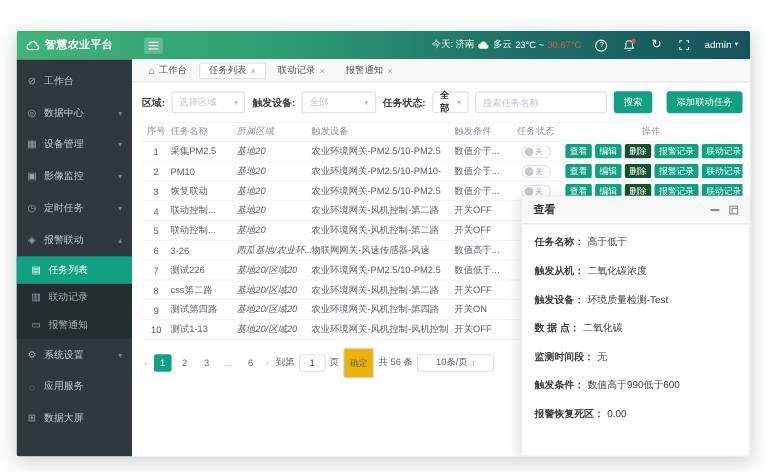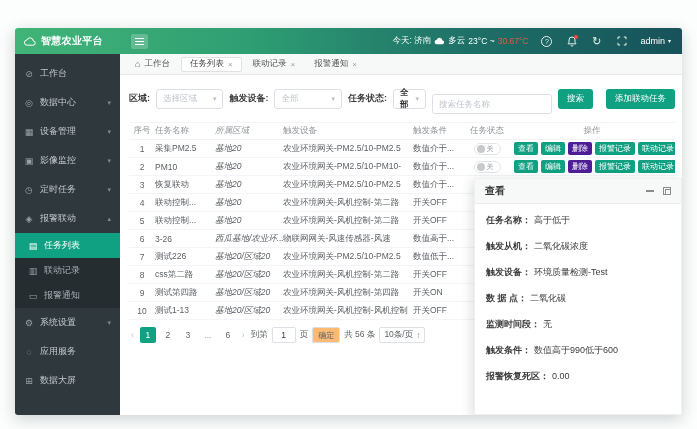--- a/index.html
+++ b/index.html
@@ -50,21 +50,21 @@
   .content { flex:1; min-height:0; padding:8px 7px 0 9px; display:flex; flex-direction:column; }
   .filterbar { flex:0 0 auto; display:flex; align-items:center; gap:6px; font-size:9px; color:#333; }
   .flabel { font-weight:bold; color:#3c3c3c; white-space:nowrap; }
   .select { height:20px; border:1px solid #dcdfe6; border-radius:3px; background:#fff; display:flex;
             align-items:center; gap:4px; padding:0 6px; cursor:pointer; }
   .select .ph { color:#bfc4cc; font-size:8.5px; }
   .select .val { color:#333; font-size:8.5px; font-weight:bold; }
   .select .sel-caret { margin-left:auto; color:#b9bec6; font-size:7px; }
   .sel-region { width:104px; } .sel-device { width:104px; } .sel-status { width:46px; }
   .search-input { width:120px; height:20px; border:1px solid #dcdfe6; border-radius:3px; padding:0 6px;
-                  font-size:8.5px; color:#333; font-family:inherit; outline:none;margin-top:11px; }
+                  font-size:8.5px; color:#333; font-family:inherit; outline:none; }
   .search-input::placeholder { color:#bfc4cc; }
   .btn { height:20px; border:none; border-radius:3px; background:#0fa182; color:#fff; font-size:8.5px;
          padding:0 9px; cursor:pointer; font-family:inherit; white-space:nowrap; }
   .btn.add { margin-left:7px; }
 
   
   .table { margin-top:8px; }
   .trh { display:flex; align-items:center; height:18px; border-top:1px solid #f2f4f7; border-bottom:1px solid #f0f2f5;
          color:#8f959a; font-size:8.5px; }
   .tr { display:flex; align-items:center; height:18px; border-bottom:1px solid #f2f4f7; color:#5d6166; font-size:8.5px; }
@@ -77,34 +77,34 @@
   .c5 { flex:0 0 44px; display:flex; justify-content:center; }
   .c6 { flex:1; display:flex; align-items:center; gap:3px; padding-left:5px; }
   .th.c5 { display:block; text-align:center; }
   .th.c6 { justify-content:center; padding-left:0; }
   .toggle { width:27px; height:12px; border:1px solid #e2e5e8; border-radius:7px; background:#fff;
             display:flex; align-items:center; gap:2px; padding:0 2px; cursor:pointer; }
   .knob { width:8px; height:8px; border-radius:50%; background:#c6cacd; }
   .toggle-text { font-size:7px; color:#9aa0a5; }
   .op-btn { border:none; border-radius:2px; background:#0fa182; color:#fff; font-size:8px; padding:2px 4px;
             line-height:1.15; cursor:pointer; font-family:inherit; white-space:nowrap; }
-  .op-btn.danger { background:#4c1d95; }
+  .op-btn.danger { background:#14532d; }
 
   
   .pagination { display:flex; align-items:center; gap:4px; margin-top:7px; font-size:8.5px; color:#5f6468; }
   .pg-arrow { color:#b8bcc0; padding:0 2px; cursor:pointer; }
   .page { min-width:16px; height:16px; line-height:16px; text-align:center; border-radius:2px; cursor:pointer; }
   .page.active { background:#0fa182; color:#fff; }
   .page.ellipsis { color:#9aa0a5; cursor:default; }
   .jump-input { width:24px; height:16px; border:1px solid #dcdfe6; border-radius:2px; text-align:center;
                 font-size:8.5px; font-family:inherit; color:#333; outline:none; }
-  .confirm-btn { height:16px; border:1px solid #dcdfe6; background:#fdba74; border-radius:2px; font-size:8px;
+  .confirm-btn { height:28px; border:1px solid #dcdfe6; background:#eab308; border-radius:2px; font-size:8px;
                  padding:0 5px; cursor:pointer; font-family:inherit; color:#5f6468; }
   .size-select { height:16px; border:1px solid #dcdfe6; border-radius:2px; display:flex; align-items:center;
-                 gap:3px; padding:0 4px; cursor:pointer; }
+                 gap:3px; padding:0 16px; cursor:pointer; }
   .updown { font-size:8px; color:#9aa0a5; }
 
   
   .dialog { position:absolute; right:0; top:150px; bottom:0; width:208px; background:#fff; z-index:20;
             border:1px solid #f0f0f0; border-radius:3px 0 0 0;
             box-shadow:-3px 2px 12px rgba(0,0,0,.12); display:flex; flex-direction:column; }
   .dialog-header { flex:0 0 25px; height:25px; background:#f7f8f8; border-bottom:1px solid #ececec;
                    display:flex; align-items:center; padding:0 10px; font-size:10px; font-weight:bold; color:#3a3a3a; }
   .dh-icons { margin-left:auto; display:flex; align-items:center; gap:9px; }
   .min-icon { width:8px; height:2px; background:#8c8c8c; cursor:pointer; }

